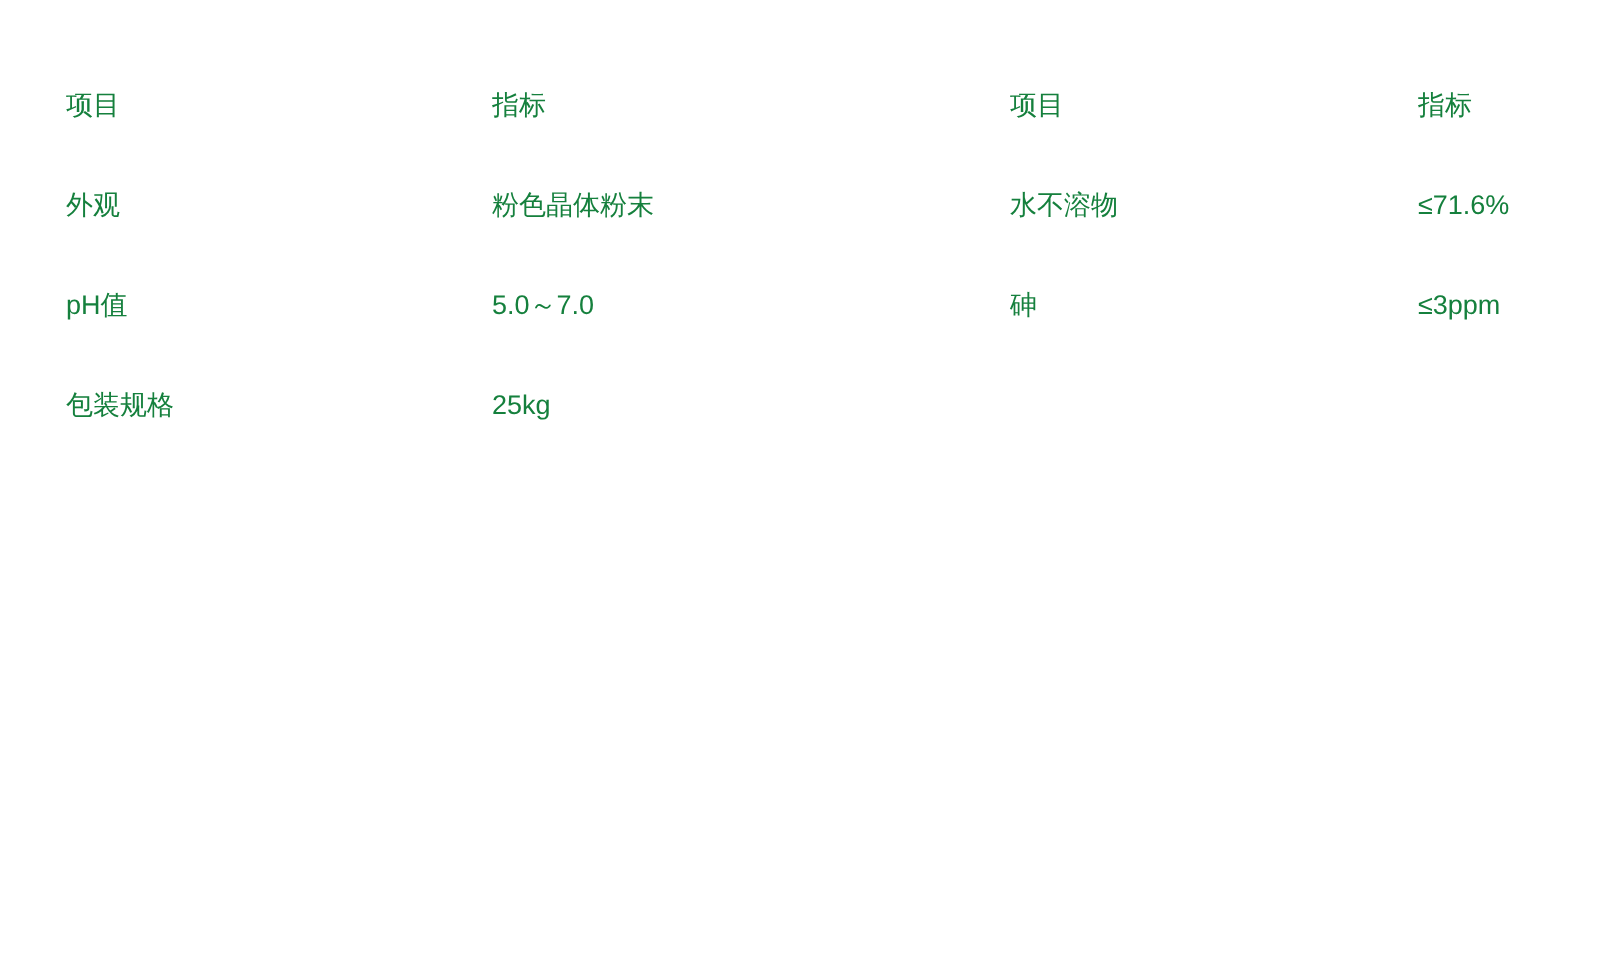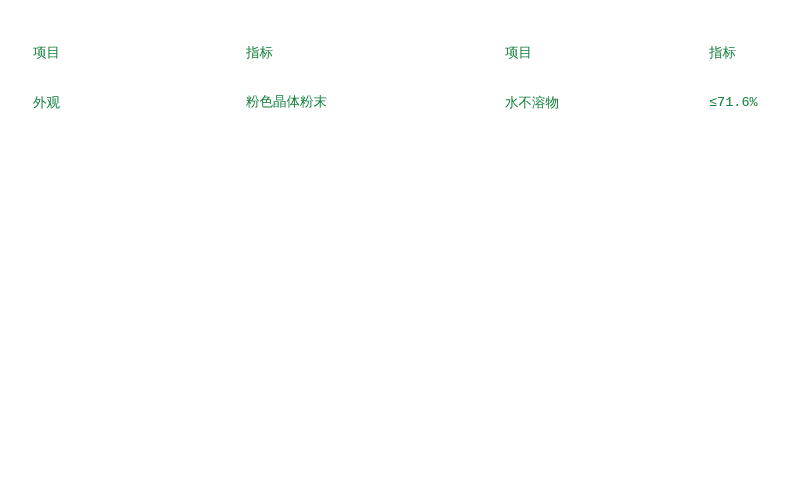--- a/index.html
+++ b/index.html
@@ -41,21 +41,20 @@
   .col-c { width: 204px; }
   .col-d { width: 91px; }
   .head-cell {
     font-weight: normal;
   }
   .label-cell {
     font-weight: normal;
   }
   .value-cell {
     font-weight: normal;
-    font-family: Liberation Mono, monospace;
   }
   .empty-cell {
     font-size: 13.5px;
   }
 </style>
 </head>
 <body>
 
 <div class="spec-sheet">
   <table class="spec-table">
@@ -65,15 +64,27 @@
         <td class="col-b head-cell">指标</td>
         <td class="col-c head-cell">项目</td>
         <td class="col-d head-cell">指标</td>
       </tr>
       <tr>
         <td class="col-a label-cell">外观</td>
         <td class="col-b value-cell">粉色晶体粉末</td>
         <td class="col-c label-cell">水不溶物</td>
         <td class="col-d value-cell">≤71.6%</td>
       </tr>
+      <tr>
+        <td class="col-a label-cell">pH值</td>
+        <td class="col-b value-cell">5.0～7.0</td>
+        <td class="col-c label-cell">砷</td>
+        <td class="col-d value-cell">≤3ppm</td>
+      </tr>
+      <tr>
+        <td class="col-a label-cell">包装规格</td>
+        <td class="col-b value-cell">25kg</td>
+        <td class="col-c empty-cell"></td>
+        <td class="col-d empty-cell"></td>
+      </tr>
     </tbody>
   </table>
 </div>
 
 </body></html>

